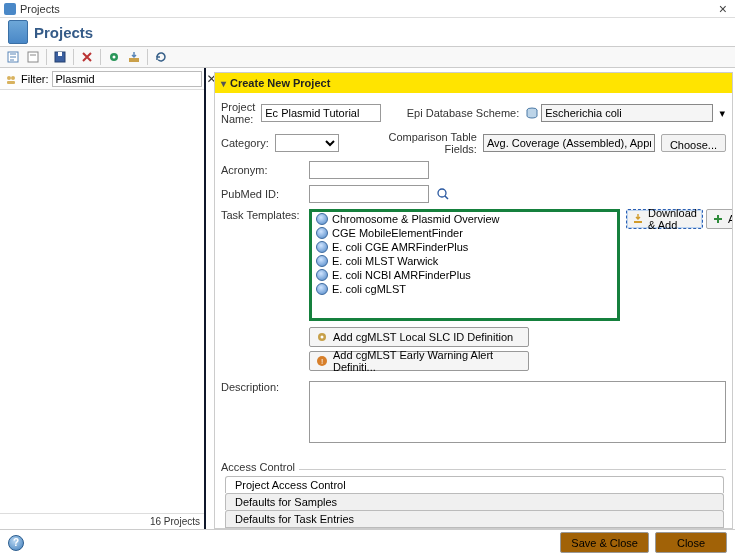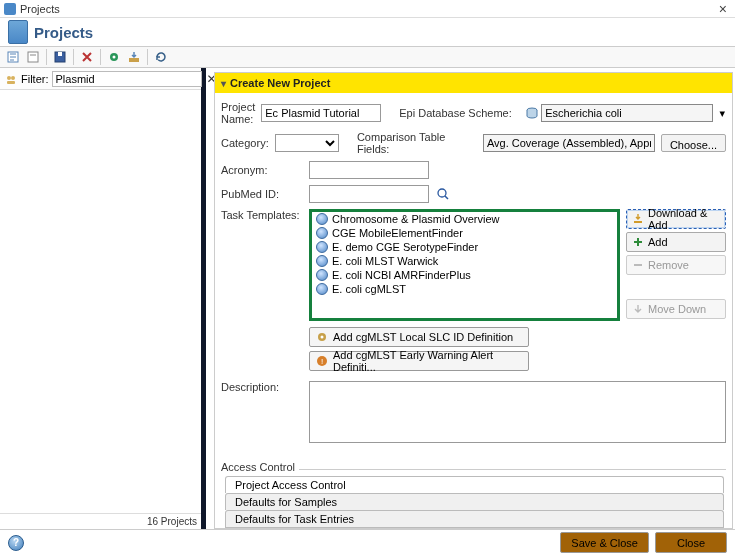--- a/index.html
+++ b/index.html
@@ -67,21 +67,21 @@
     border-radius: 2px;
   }
   .toolbar .sep { width:1px; height:16px; background:#ccc; margin:0 2px;}
   
   .split {
     display: flex;
     height: calc(100% - 18px - 28px - 22px - 26px);
   }
   .left {
     width: 206px;
-    border-right: 5px solid #0f172a;
+    border-right: 2px solid #0f172a;
     display: flex; flex-direction: column;
   }
   .filterbar {
     height: 22px;
     display: flex;
     align-items: center;
     padding: 0 4px;
     border-bottom: 1px solid #ddd;
     gap: 3px;
     background:#fdfdfd;
@@ -123,21 +123,21 @@
     padding: 8px 6px 0 6px;
   }
   .row { display:flex; align-items:center; margin-bottom:6px; gap:6px;}
   .lbl { width:82px; text-align:left; color:#333; font-size:11px;}
   .field {
     height:18px; border:1px solid #999; font-size:11px; padding:1px 3px; background:#fff;
   }
   .field-w1 { width:120px; }
   .combo { width:120px; height:18px; border:1px solid #999; font-size:11px; background:#fff;}
   .rightcol { margin-left:12px; display:flex; align-items:center; gap:6px;}
-  .rlbl { width:120px; color:#333; font-size:11px;}
+  .rlbl { width:120px; color:#333; font-size:11px;text-align:right;}
   .rfield { height:18px; border:1px solid #888; font-size:11px; padding:1px 3px; background:#f5f5f5;}
   .rfield-wide { width:172px;}
   .mini-btn {
     height:18px; border:1px solid #aaa; background:#f3f3f3; font-size:11px;
     padding:4px 8px; cursor:pointer; border-radius:2px;
   }
   .pubmed-icon { width:16px;height:16px; display:inline-flex; align-items:center; justify-content:center; cursor:pointer;}
   
   .task-section { display:flex; align-items:flex-start; gap:6px; margin-top:4px;}
   .tlbl { width:82px; font-size:11px; color:#333;}
@@ -148,21 +148,21 @@
     background:#fff;
     overflow-y:auto;
     font-size:11px;
   }
   .task-list .item { display:flex; align-items:center; padding:1px 4px; gap:4px;}
   .task-list .itemicon{
     width:12px;height:12px;border-radius:50%;
     background: radial-gradient(circle at 40% 35%, #cfe4ff, #4f86c6);
     border:1px solid #3c6aa0; flex-shrink:0;
   }
-  .side-btns { width:100px; display:flex; flex-direction:column; gap:3px;}
+  .side-btns { width:100px; display:flex; flex-direction:row; gap:3px;}
   .side-btn {
     height:20px; border:1px solid #aaa; background:#f3f3f3; font-size:11px;
     display:flex; align-items:center; padding:0 5px; gap:4px; cursor:pointer; border-radius:2px;
   }
   .side-btn.highlight { border:1px dashed #2a60b5; box-shadow:0 0 0 1px #bcd4f1 inset;}
   .side-btn.disabled { color:#999; background:#f7f7f7; border-color:#ccc; cursor:default;}
   .side-btn .sicon{width:12px;height:12px;display:flex;align-items:center;justify-content:center;}
   .addtask-btns { margin-left:88px; margin-top:6px; display:flex; flex-direction:column; gap:4px; width:220px;}
   .wide-btn {
     height:20px; border:1px solid #999; background:#f5f5f5; font-size:11px;
@@ -374,21 +374,21 @@
             <div class="item">
                 <span class="itemicon"></span>
                 <span>Chromosome &amp; Plasmid Overview</span>
               </div>
             <div class="item">
                 <span class="itemicon"></span>
                 <span>CGE MobileElementFinder</span>
               </div>
             <div class="item">
                 <span class="itemicon"></span>
-                <span>E. demo CGE SerotypeFinder</span>
+                <span>E. coli CGE AMRFinderPlus</span>
               </div>
             <div class="item">
                 <span class="itemicon"></span>
                 <span>E. coli MLST Warwick</span>
               </div>
             <div class="item">
                 <span class="itemicon"></span>
                 <span>E. coli NCBI AMRFinderPlus</span>
               </div>
             <div class="item">

